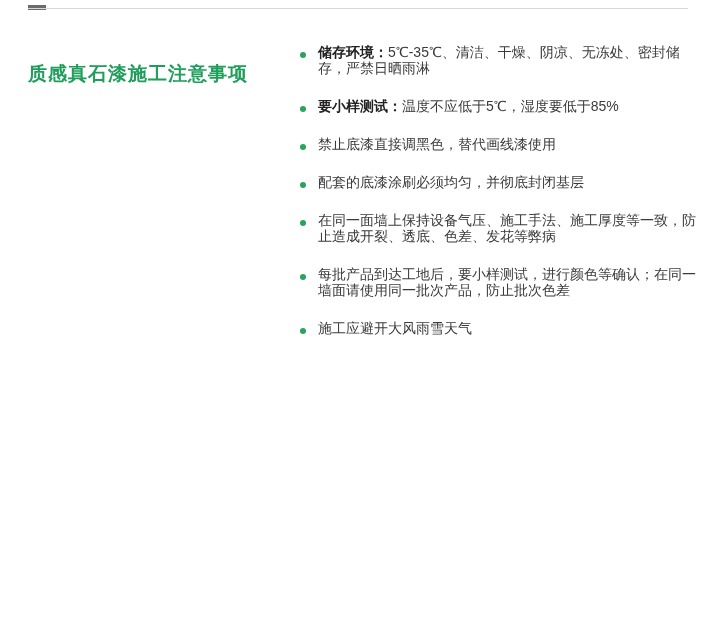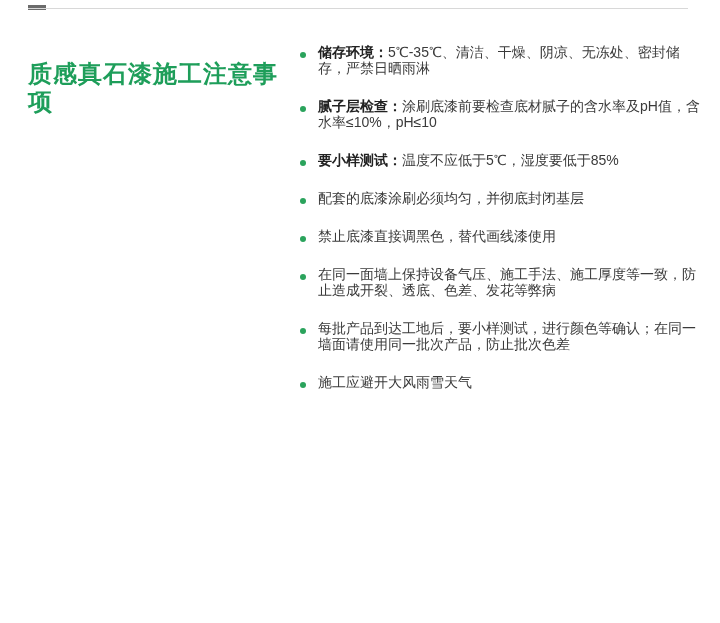--- a/index.html
+++ b/index.html
@@ -45,21 +45,21 @@
     align-items: flex-start;
   }
   .left-col {
     width: 300px;
     flex: 0 0 300px;
     padding-left: 28px;
     box-sizing: border-box;
   }
   .title {
     margin: 16px 0 16px 0;
-    font-size: 24px;
+    font-size: 19px;
     font-weight: bold;
     color: #1e9e5a;
     letter-spacing: 1px;
     line-height: 28px;
   }
   .right-col {
     flex: 1 1 auto;
     padding-right: 16px;
     box-sizing: border-box;
   }
@@ -109,34 +109,31 @@
     </div>
 
     <div class="right-col">
       <ul class="notes">
 
         <li>
           <span class="lbl">储存环境：</span><span class="txt">5℃-35℃、清洁、干燥、阴凉、无冻处、密封储存，严禁日晒雨淋</span>
         </li>
 
 
-        <li>
-          <span class="lbl">腻子层检查：</span><span class="txt">涂刷底漆前要检查底材腻子的含水率及pH值，含水率≤10%，pH≤10</span>
-        </li>
 
         <li>
           <span class="lbl">要小样测试：</span><span class="txt">温度不应低于5℃，湿度要低于85%</span>
         </li>
 
         <li>
-          <span class="lbl"></span><span class="txt">配套的底漆涂刷必须均匀，并彻底封闭基层</span>
+          <span class="lbl"></span><span class="txt">禁止底漆直接调黑色，替代画线漆使用</span>
         </li>
 
         <li>
-          <span class="lbl"></span><span class="txt">禁止底漆直接调黑色，替代画线漆使用</span>
+          <span class="lbl"></span><span class="txt">配套的底漆涂刷必须均匀，并彻底封闭基层</span>
         </li>
 
 
 
         <li>
           <span class="lbl"></span><span class="txt">在同一面墙上保持设备气压、施工手法、施工厚度等一致，防止造成开裂、透底、色差、发花等弊病</span>
         </li>
 
         <li>
           <span class="lbl"></span><span class="txt">每批产品到达工地后，要小样测试，进行颜色等确认；在同一墙面请使用同一批次产品，防止批次色差</span>

